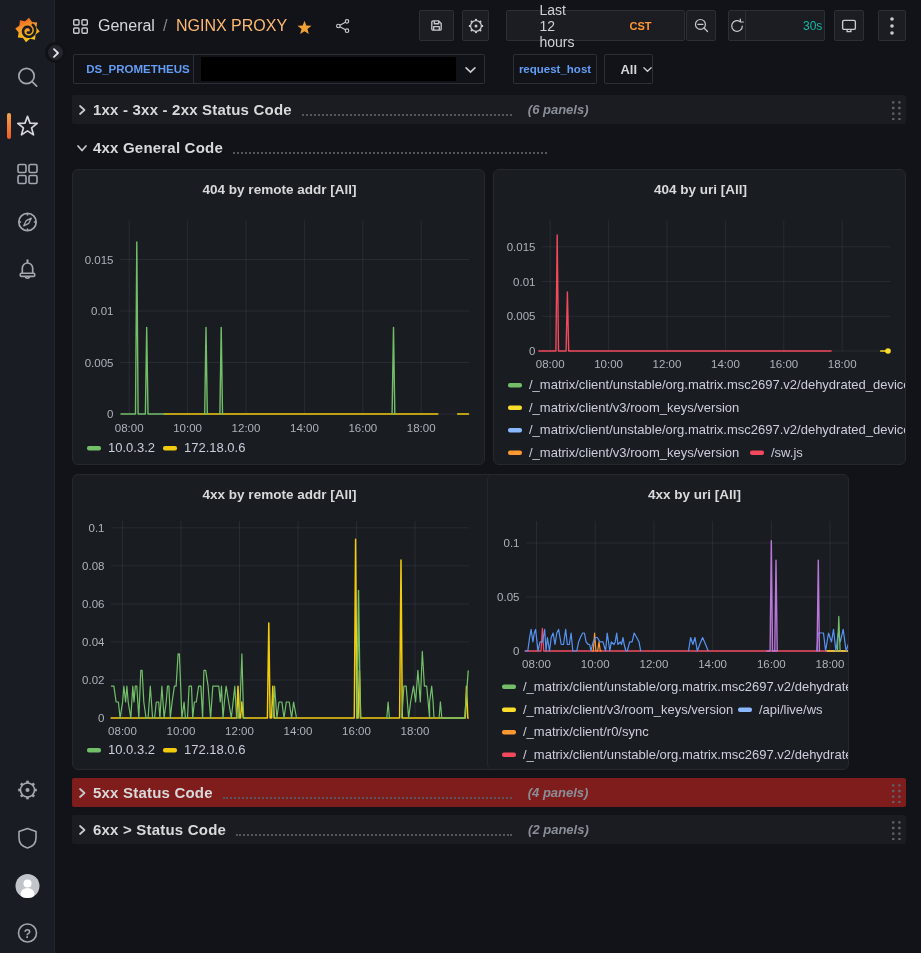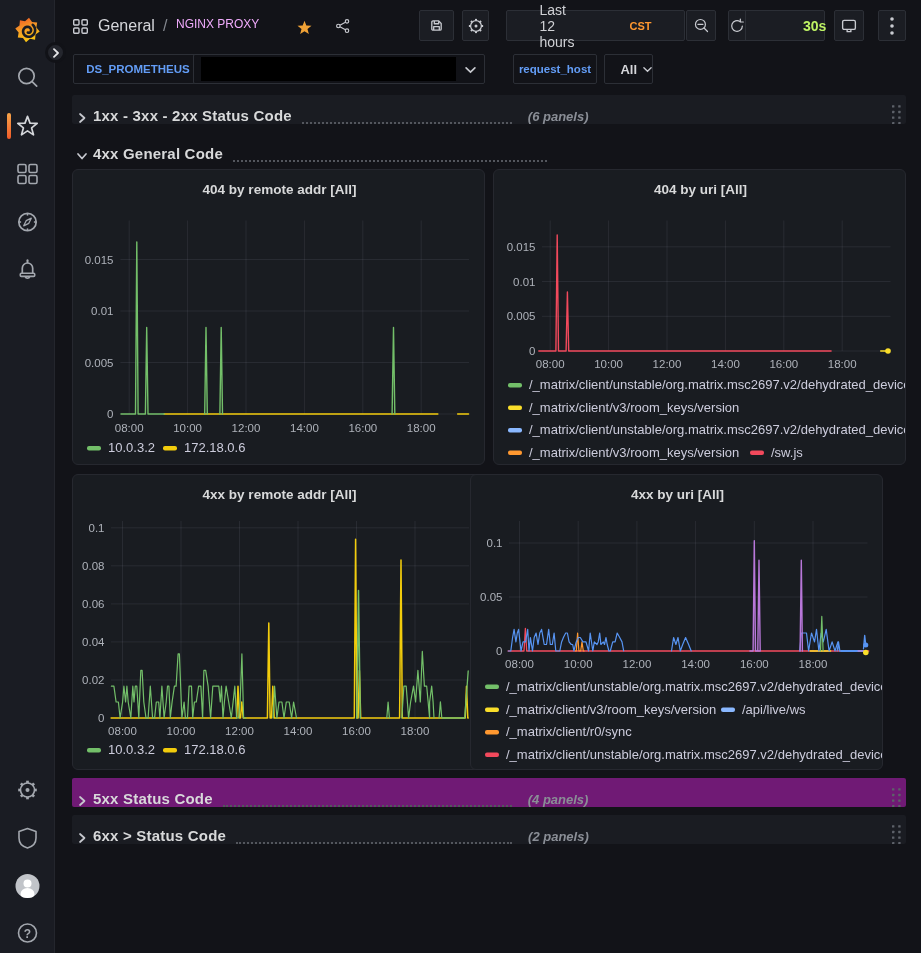--- a/index.html
+++ b/index.html
@@ -1,20 +1,20 @@
 <!DOCTYPE html>
 <html><head><meta charset="utf-8">
 <style>
 * { margin:0; padding:0; box-sizing:border-box; }
 body { width:921px; height:953px; background:#121318; font-family:"Liberation Sans",sans-serif; overflow:hidden; position:relative; }
 #sidebar { position:absolute; left:0; top:0; width:55px; height:953px; background:#1a1c23; border-right:1px solid #24262d; }
 .sicon { position:absolute; left:0; width:55px; display:flex; justify-content:center; }
 #expandbtn { position:absolute; left:45px; top:42px; width:21px; height:21px; border-radius:50%; background:#24262d; border:3px solid #111217; z-index:5; display:flex; align-items:center; justify-content:center; }
 .panel { position:absolute; background:#191c21; border:1px solid #26282f; border-radius:6px; overflow:hidden; }
-.rowh { position:absolute; left:72px; width:834px; height:29px; display:flex; align-items:flex-end; border-radius:2px; }
+.rowh { position:absolute; left:72px; width:834px; height:29px; display:flex; align-items:center; border-radius:2px; }
 .rtitle { font-size:15px; font-weight:700; color:#d8d9da; margin-right:10px; letter-spacing:0.2px; }
 .dots { border-bottom:2px dotted #53565d; height:12px; margin-right:16px; }
 .pcount { font-size:13px; font-style:italic; color:#8a8e96;font-weight:bold; }
 .grip { margin-left:auto; margin-right:4px; display:flex; }
 .navbtn { position:absolute; top:10px; height:31px; background:#1b1d23; border:1px solid #2c2f36; border-radius:2px; display:flex; align-items:center; justify-content:center;gap:48px; }
 .subbox { position:absolute; top:54px; height:30px; border:1px solid #2c2f36; border-radius:2px; display:flex; align-items:center; }
 .bluetxt { color:#639df6; font-size:11.5px; font-weight:700; }
 </style></head>
 <body>
 
@@ -97,21 +97,21 @@
   </div>
 
 <svg style="position:absolute;left:73px;top:19px" width="15" height="15" viewBox="0 0 15 15">
   <rect x="0.7" y="0.7" width="5.3" height="5.3" rx="1" fill="none" stroke="#c9cbd1" stroke-width="1.4"></rect>
   <rect x="9" y="0.7" width="5.3" height="5.3" rx="1" fill="none" stroke="#c9cbd1" stroke-width="1.4"></rect>
   <rect x="0.7" y="9" width="5.3" height="5.3" rx="1" fill="none" stroke="#c9cbd1" stroke-width="1.4"></rect>
   <rect x="9" y="9" width="5.3" height="5.3" rx="1" fill="none" stroke="#c9cbd1" stroke-width="1.4"></rect>
 </svg>
 <div style="position:absolute;left:98px;top:17px;font-size:16px;color:#d5d6da;">General</div>
 <div style="position:absolute;left:163px;top:17px;font-size:16px;color:#83878e;">/</div>
-<div style="position:absolute;left:176px;top:17px;font-size:12px;color:#f0abfc;">NGINX PROXY</div>
+<div style="position:absolute;left:176px;top:17px;font-size:16px;color:#fdba74;">NGINX PROXY</div>
 <svg style="position:absolute;left:297px;top:20px" width="15" height="15" viewBox="0 0 24 24">
     <path d="M12.00 1.00 L14.94 8.75 L23.22 9.15 L16.76 14.35 L18.94 22.35 L12.00 17.80 L5.06 22.35 L7.24 14.35 L0.78 9.15 L9.06 8.75 Z" fill="#f0a236"></path>
   </svg>
 <svg style="position:absolute;left:335px;top:18px" width="16" height="16" viewBox="0 0 24 24">
   <circle cx="5" cy="12" r="2.6" fill="none" stroke="#c9cbd1" stroke-width="1.7"></circle>
   <circle cx="18" cy="5" r="2.6" fill="none" stroke="#c9cbd1" stroke-width="1.7"></circle>
   <circle cx="18" cy="19" r="2.6" fill="none" stroke="#c9cbd1" stroke-width="1.7"></circle>
   <line x1="7.3" y1="10.8" x2="15.7" y2="6.2" stroke="#c9cbd1" stroke-width="1.7"></line>
   <line x1="7.3" y1="13.2" x2="15.7" y2="17.8" stroke="#c9cbd1" stroke-width="1.7"></line>
 </svg>
@@ -155,21 +155,21 @@
       <line x1="7" y1="10.5" x2="14" y2="10.5" stroke="#c9cbd1" stroke-width="1.7" stroke-linecap="round"></line>
     </svg>
 </div>
 <div class="navbtn" style="left:728px;width:97px;justify-content:flex-start">
   <div style="width:36px;display:flex;justify-content:center;border-right:1px solid #2c2f36;height:31px;align-items:center">
     <svg width="16" height="16" viewBox="0 0 24 24" fill="none" stroke="#c9cbd1" stroke-width="1.8">
       <path d="M20 12 A8 8 0 1 1 16.5 5.4" stroke-linecap="round"></path>
       <path d="M17 1.5 L17 6 L21.5 6" stroke-linecap="round" stroke-linejoin="round"></path>
     </svg>
   </div>
-  <span style="color:#bef264;font-size:14px;font-weight:700;margin:0 8px 0 9px">30s</span>
+  <span style="color:#14b8a6;font-size:12px;font-weight:400;margin:0 8px 0 9px">30s</span>
   <svg width="10" height="7" viewBox="0 0 10 7">
       <path d="M1 1.5 L5 5.5 L9 1.5" fill="none" stroke="#c9cbd1" stroke-width="1.6" stroke-linecap="round"></path>
     </svg>
 </div>
 <div class="navbtn" style="left:834px;width:30px">
   <svg width="18" height="18" viewBox="0 0 24 24" fill="none" stroke="#c9cbd1" stroke-width="1.8">
     <rect x="3.5" y="4.5" width="17" height="12" rx="2"></rect>
     <path d="M9.5 16.5 L9.5 19.5 L14.5 19.5 L14.5 16.5" stroke-linejoin="round"></path>
   </svg>
 </div>
@@ -220,21 +220,21 @@
       </svg>
     </div>
   </div>
 <div class="rowh" style="top:133px;">
     <svg width="12" height="12" viewBox="0 0 12 12" style="margin:0 5px 0 4px">
       <path d="M2 4 L6 8.5 L10 4" fill="none" stroke="#c7c9cf" stroke-width="1.7" stroke-linecap="round" stroke-linejoin="round"></path>
     </svg>
     <span class="rtitle">4xx General Code</span>
     <span class="dots" style="width:314px"></span>
   </div>
-<div class="rowh" style="top:778px;background:#701a75;">
+<div class="rowh" style="top:778px;background:#7f1d1d;">
     <svg width="12" height="12" viewBox="0 0 12 12" style="margin:0 5px 0 4px">
       <path d="M4 2 L8.5 6 L4 10" fill="none" stroke="#c7c9cf" stroke-width="1.7" stroke-linecap="round" stroke-linejoin="round"></path>
     </svg>
     <span class="rtitle">5xx Status Code</span>
     <span class="dots" style="width:289px"></span>
     <span class="pcount">(4 panels)</span>
     <div class="grip">
       <svg width="11" height="20" viewBox="0 0 11 20">
         <rect x="1" y="1.2" width="2.4" height="2.4" rx="0.4" fill="#5d6169"></rect>
         <rect x="1" y="6.8" width="2.4" height="2.4" rx="0.4" fill="#5d6169"></rect>
@@ -375,21 +375,21 @@
       <polyline points="313.8,243.0 315.1,227.0 316.4,243.0" fill="none" stroke="#73bf69" stroke-width="1.2" stroke-opacity="1.0" stroke-linejoin="round" stroke-linecap="round"></polyline>
       <polyline points="328.8,243.0 330.9,211.2 333.2,211.2 335.6,243.0 337.6,227.0 340.5,211.2 342.6,227.0 344.9,195.4 347.3,227.0 349.3,176.4 351.4,211.2 353.7,211.2 356.6,243.0 356.6,227.0 358.7,211.2 360.1,227.0 361.0,243.0" fill="none" stroke="#73bf69" stroke-width="1.2" stroke-opacity="1.0" stroke-linejoin="round" stroke-linecap="round"></polyline>
       <polyline points="366.1,243.0 367.4,226.8 368.8,243.0" fill="none" stroke="#73bf69" stroke-width="1.2" stroke-opacity="1.0" stroke-linejoin="round" stroke-linecap="round"></polyline>
       <polyline points="369.8,243.0 391.7,243.0 394.1,211.2 395.2,196.0" fill="none" stroke="#73bf69" stroke-width="1.3" stroke-opacity="1.0" stroke-linejoin="round" stroke-linecap="round"></polyline>
       <rect x="14.0" y="273.0" width="14" height="4.5" rx="2" fill="#73bf69"></rect>
       <text x="35.0" y="279.0" font-size="13" fill="#ccccdc">10.0.3.2</text>
       <rect x="90.0" y="273.0" width="14" height="4.5" rx="2" fill="#f2cc0c"></rect>
       <text x="111.0" y="279.0" font-size="13" fill="#ccccdc">172.18.0.6</text>
 </svg>
 </div>
-<div class="panel" style="left:470px;top:474px;width:413px;height:296px">
+<div class="panel" style="left:487px;top:474px;width:362px;height:296px">
 <svg width="413" height="296" viewBox="0 0 413 296">
 <text x="206.5" y="24" text-anchor="middle" font-size="13.5" font-weight="600" fill="#d8d9da">4xx by uri [All]</text>
 <line x1="38.0" y1="176.0" x2="396.5" y2="176.0" stroke="rgba(204,204,220,0.09)" stroke-width="1"></line>
       <text x="31.5" y="180.0" text-anchor="end" font-size="11.5" fill="#aeb2ba">0</text>
       <line x1="38.0" y1="122.0" x2="396.5" y2="122.0" stroke="rgba(204,204,220,0.09)" stroke-width="1"></line>
       <text x="31.5" y="126.0" text-anchor="end" font-size="11.5" fill="#aeb2ba">0.05</text>
       <line x1="38.0" y1="68.0" x2="396.5" y2="68.0" stroke="rgba(204,204,220,0.09)" stroke-width="1"></line>
       <text x="31.5" y="72.0" text-anchor="end" font-size="11.5" fill="#aeb2ba">0.1</text>
       <line x1="48.5" y1="46.0" x2="48.5" y2="176.0" stroke="rgba(204,204,220,0.09)" stroke-width="1"></line>
       <text x="48.5" y="192.7" text-anchor="middle" font-size="11.5" fill="#aeb2ba">08:00</text>

